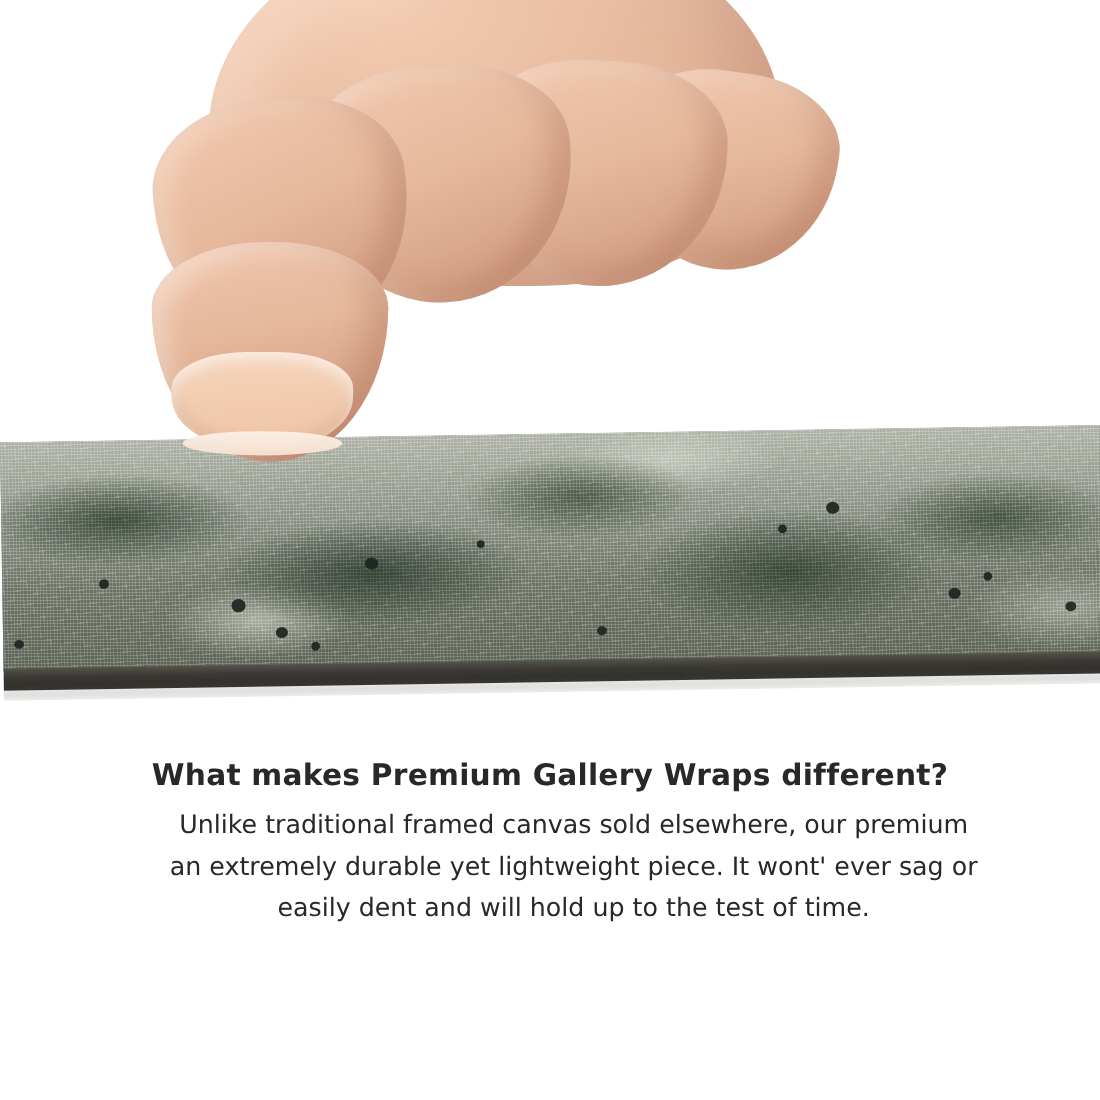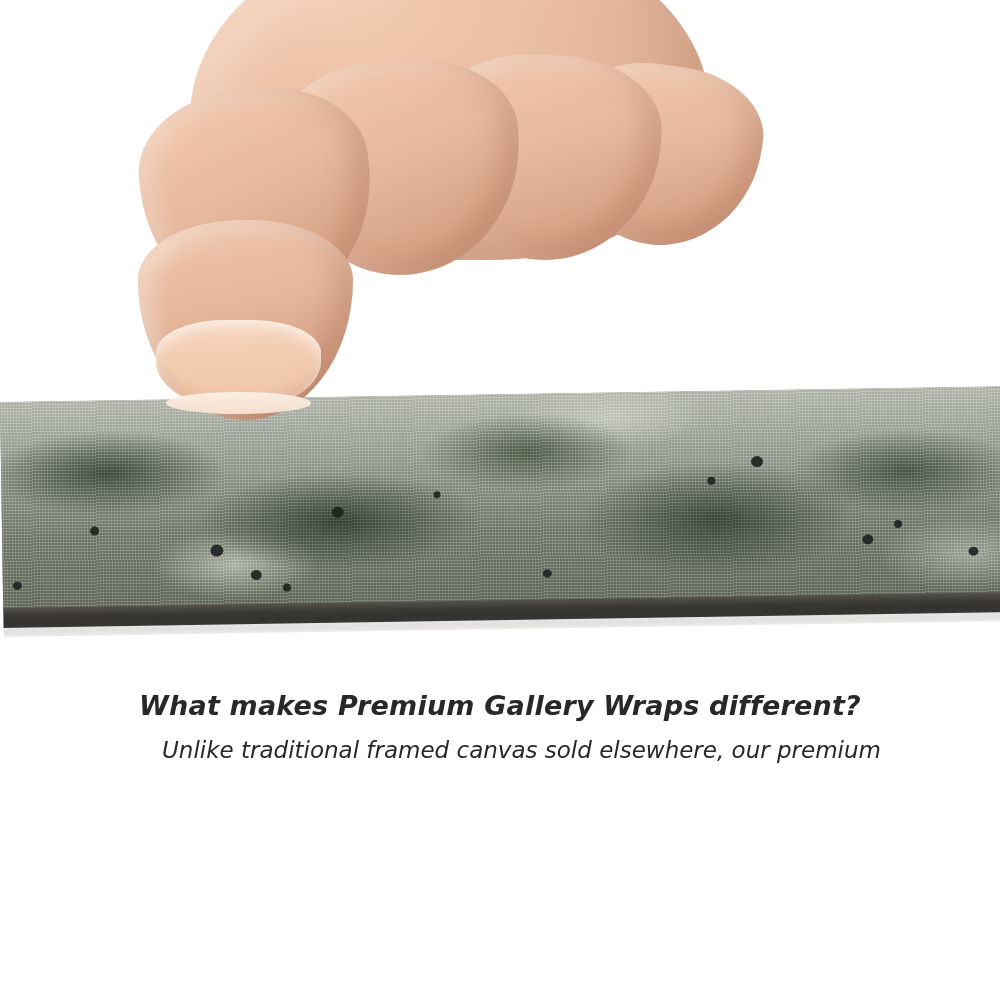--- a/index.html
+++ b/index.html
@@ -185,21 +185,20 @@
 
   
   .caption {
     position: absolute;
     left: 0;
     top: 690px;
     width: 1000px;
     text-align: center;
     color: #26282a;
     font-family: "DejaVu Sans", sans-serif;
-    font-style: italic;
   }
 
   .caption-title {
     font-size: 27px;
     font-weight: 700;
     letter-spacing: 0.2px;
     margin-bottom: 10px;
   }
 
   .caption-line {
@@ -251,15 +250,17 @@
         <div class="speck" style="left:30px; top:180px; width:9px; height:8px;"></div>
       </div>
       <div class="slab-edge"></div>
       <div class="slab-shadow"></div>
     </div>
   </div>
 
   <div class="caption">
     <div class="caption-title">What makes Premium Gallery Wraps different?</div>
     <div class="caption-line">Unlike traditional framed canvas sold elsewhere, our premium</div>
+    <div class="caption-line">an extremely durable yet lightweight piece. It wont' ever sag or</div>
+    <div class="caption-line">easily dent and will hold up to the test of time.</div>
   </div>
 
 </div>
 
 </body></html>

